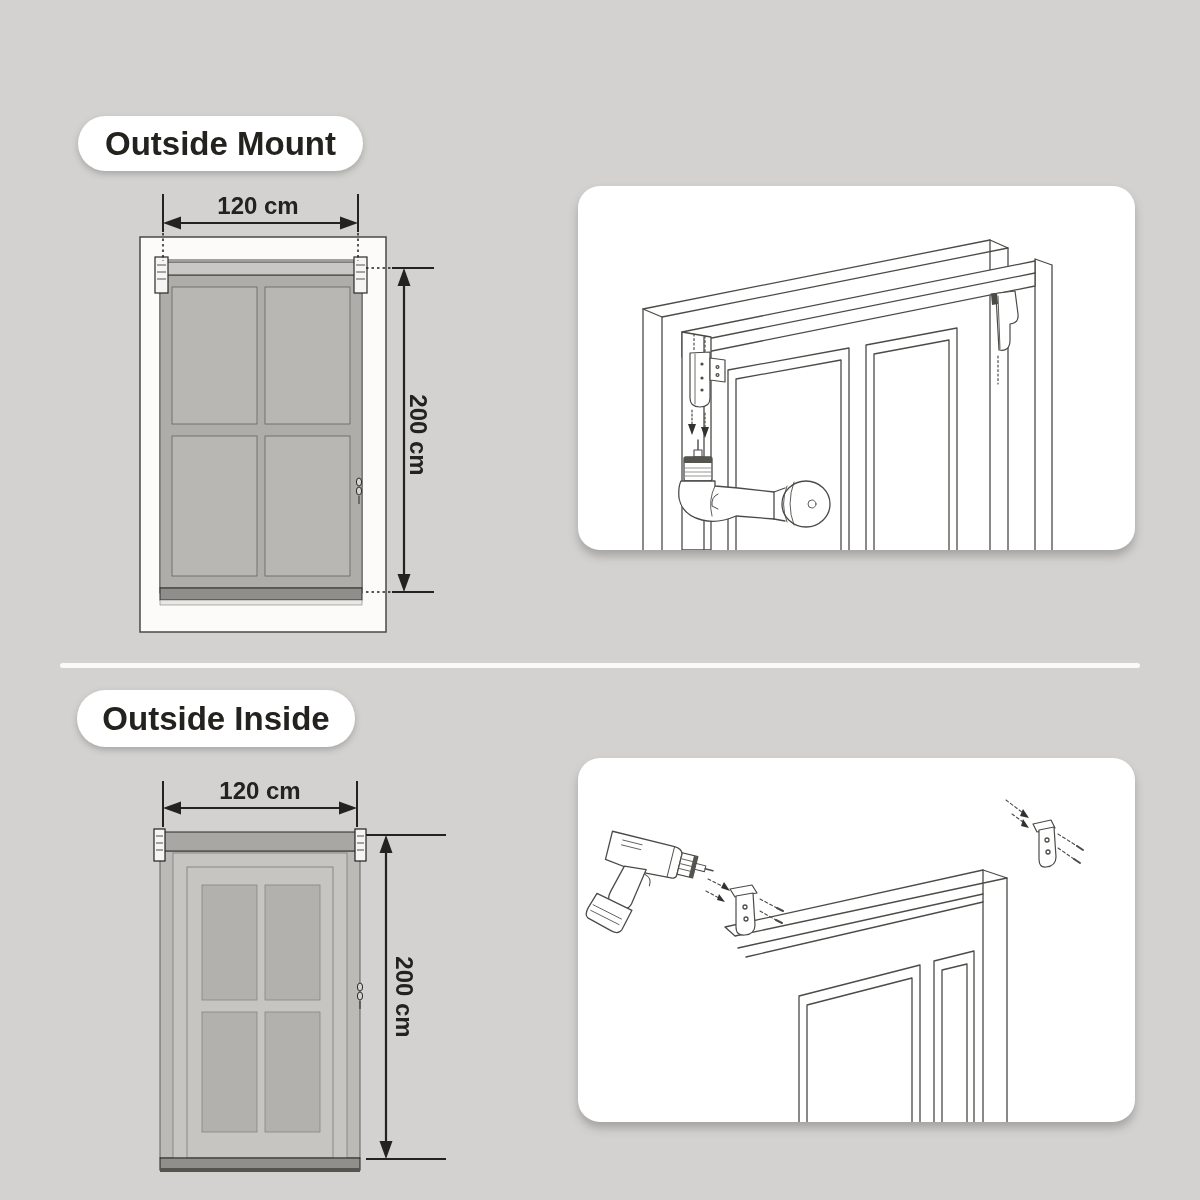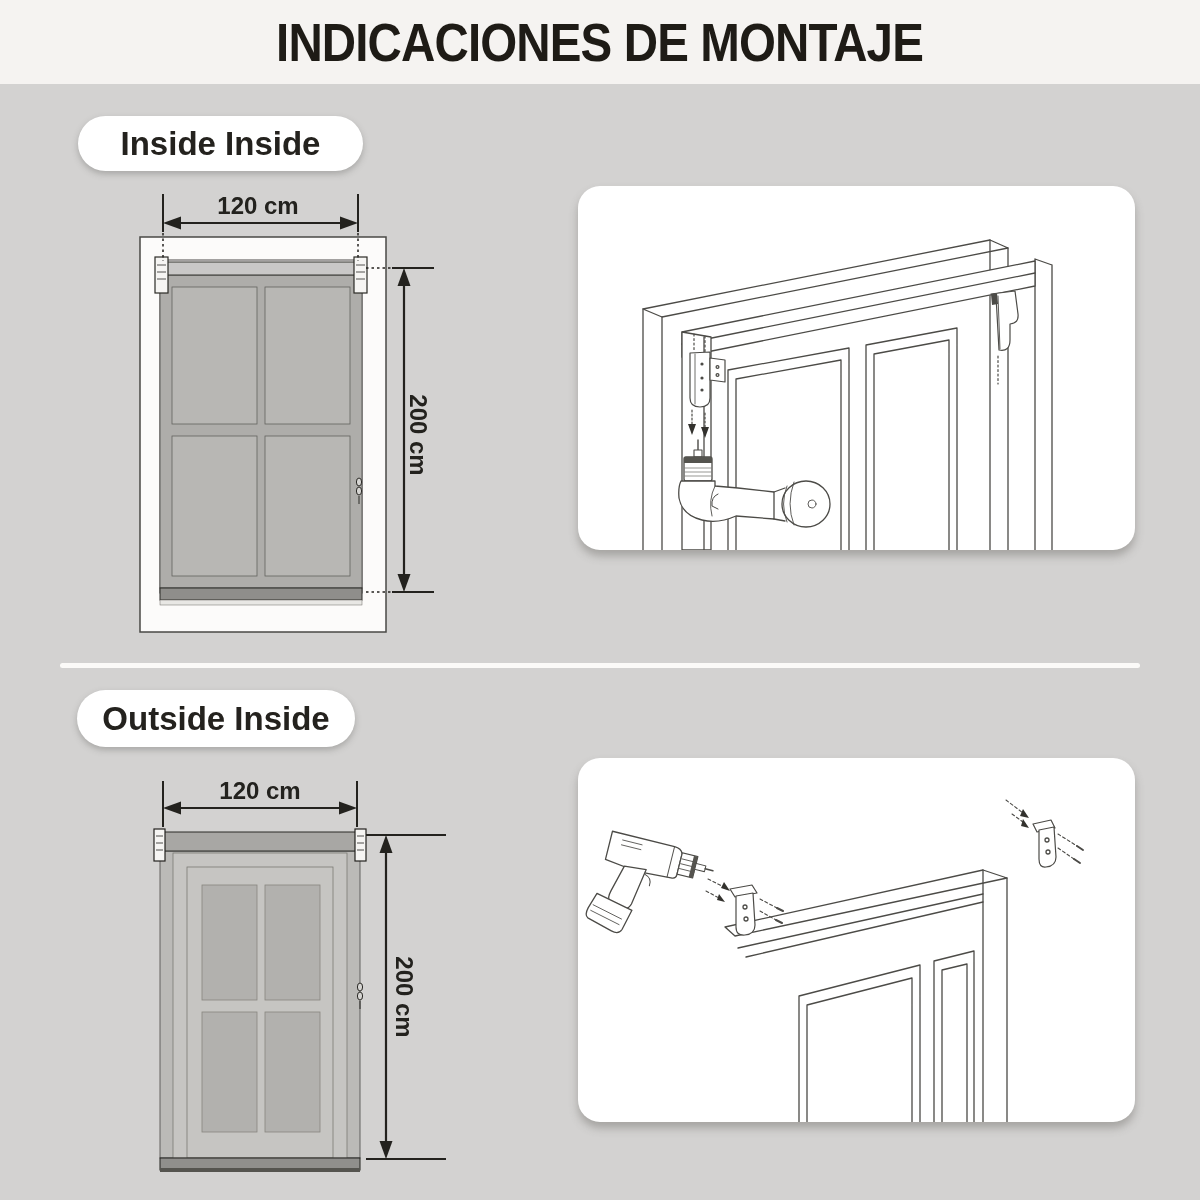--- a/index.html
+++ b/index.html
@@ -24,26 +24,23 @@
   .diagram{position:absolute;}
   .diagram-inside{left:100px;top:185px;}
   .diagram-outside{left:120px;top:755px;}
   svg text{font-family:"Liberation Sans",sans-serif;font-weight:bold;fill:#23221e;}
 </style>
 </head>
 <body>
 
 <div class="stage">
 
-  <div class="title-bar">
-    <h1>INDICACIONES DE MONTAJE</h1>
-  </div>
 
   <div class="pill pill-inside">
-    <span>Inside Inside</span>
+    <span>Outside Mount</span>
   </div>
 
   <svg class="diagram diagram-inside" width="370" height="465" viewBox="0 0 370 465">
     <g>
       <rect x="40" y="52" width="246" height="395" fill="#fcfbfa" stroke="#4a4946" stroke-width="1.5"></rect>
       <rect x="60" y="75" width="202" height="333" fill="#fcfbfa" stroke="#4a4946" stroke-width="1"></rect>
     </g>
     <g>
       <rect x="60" y="90" width="202" height="313" fill="#aeadaa" stroke="#4a4946" stroke-width="0.8"></rect>
       <rect x="60" y="77" width="202" height="13" fill="#c9c8c7" stroke="#35342f" stroke-width="1"></rect>

